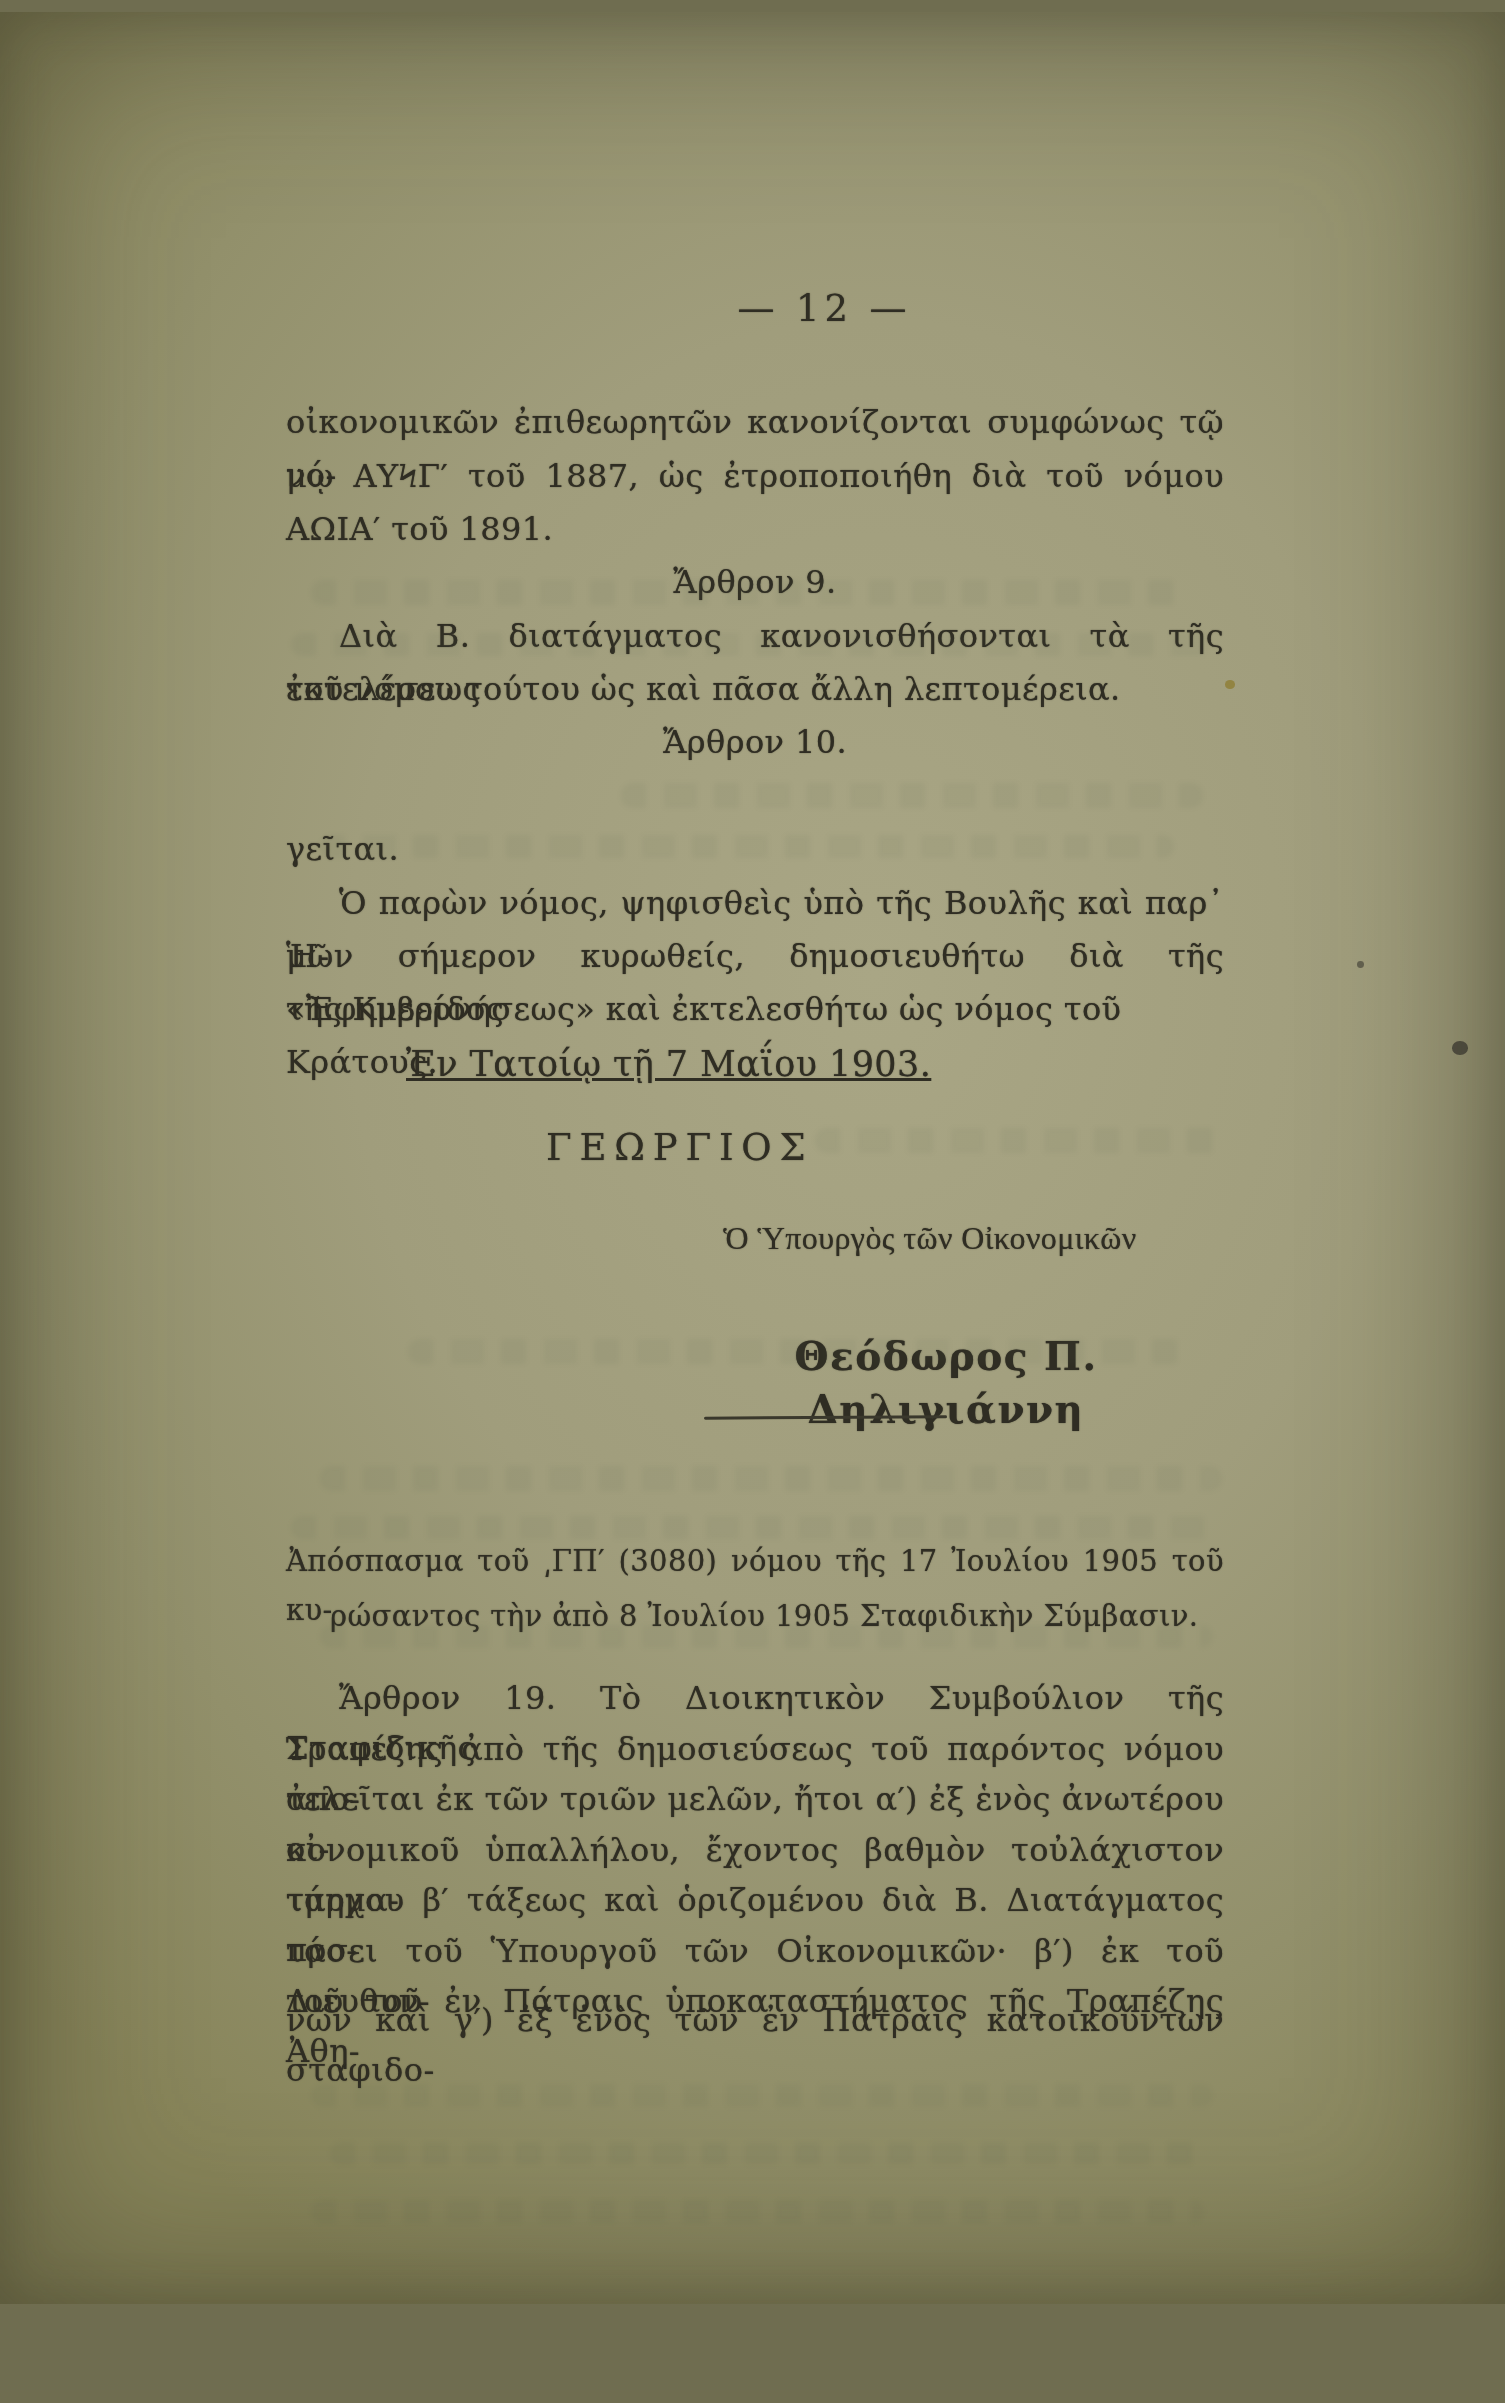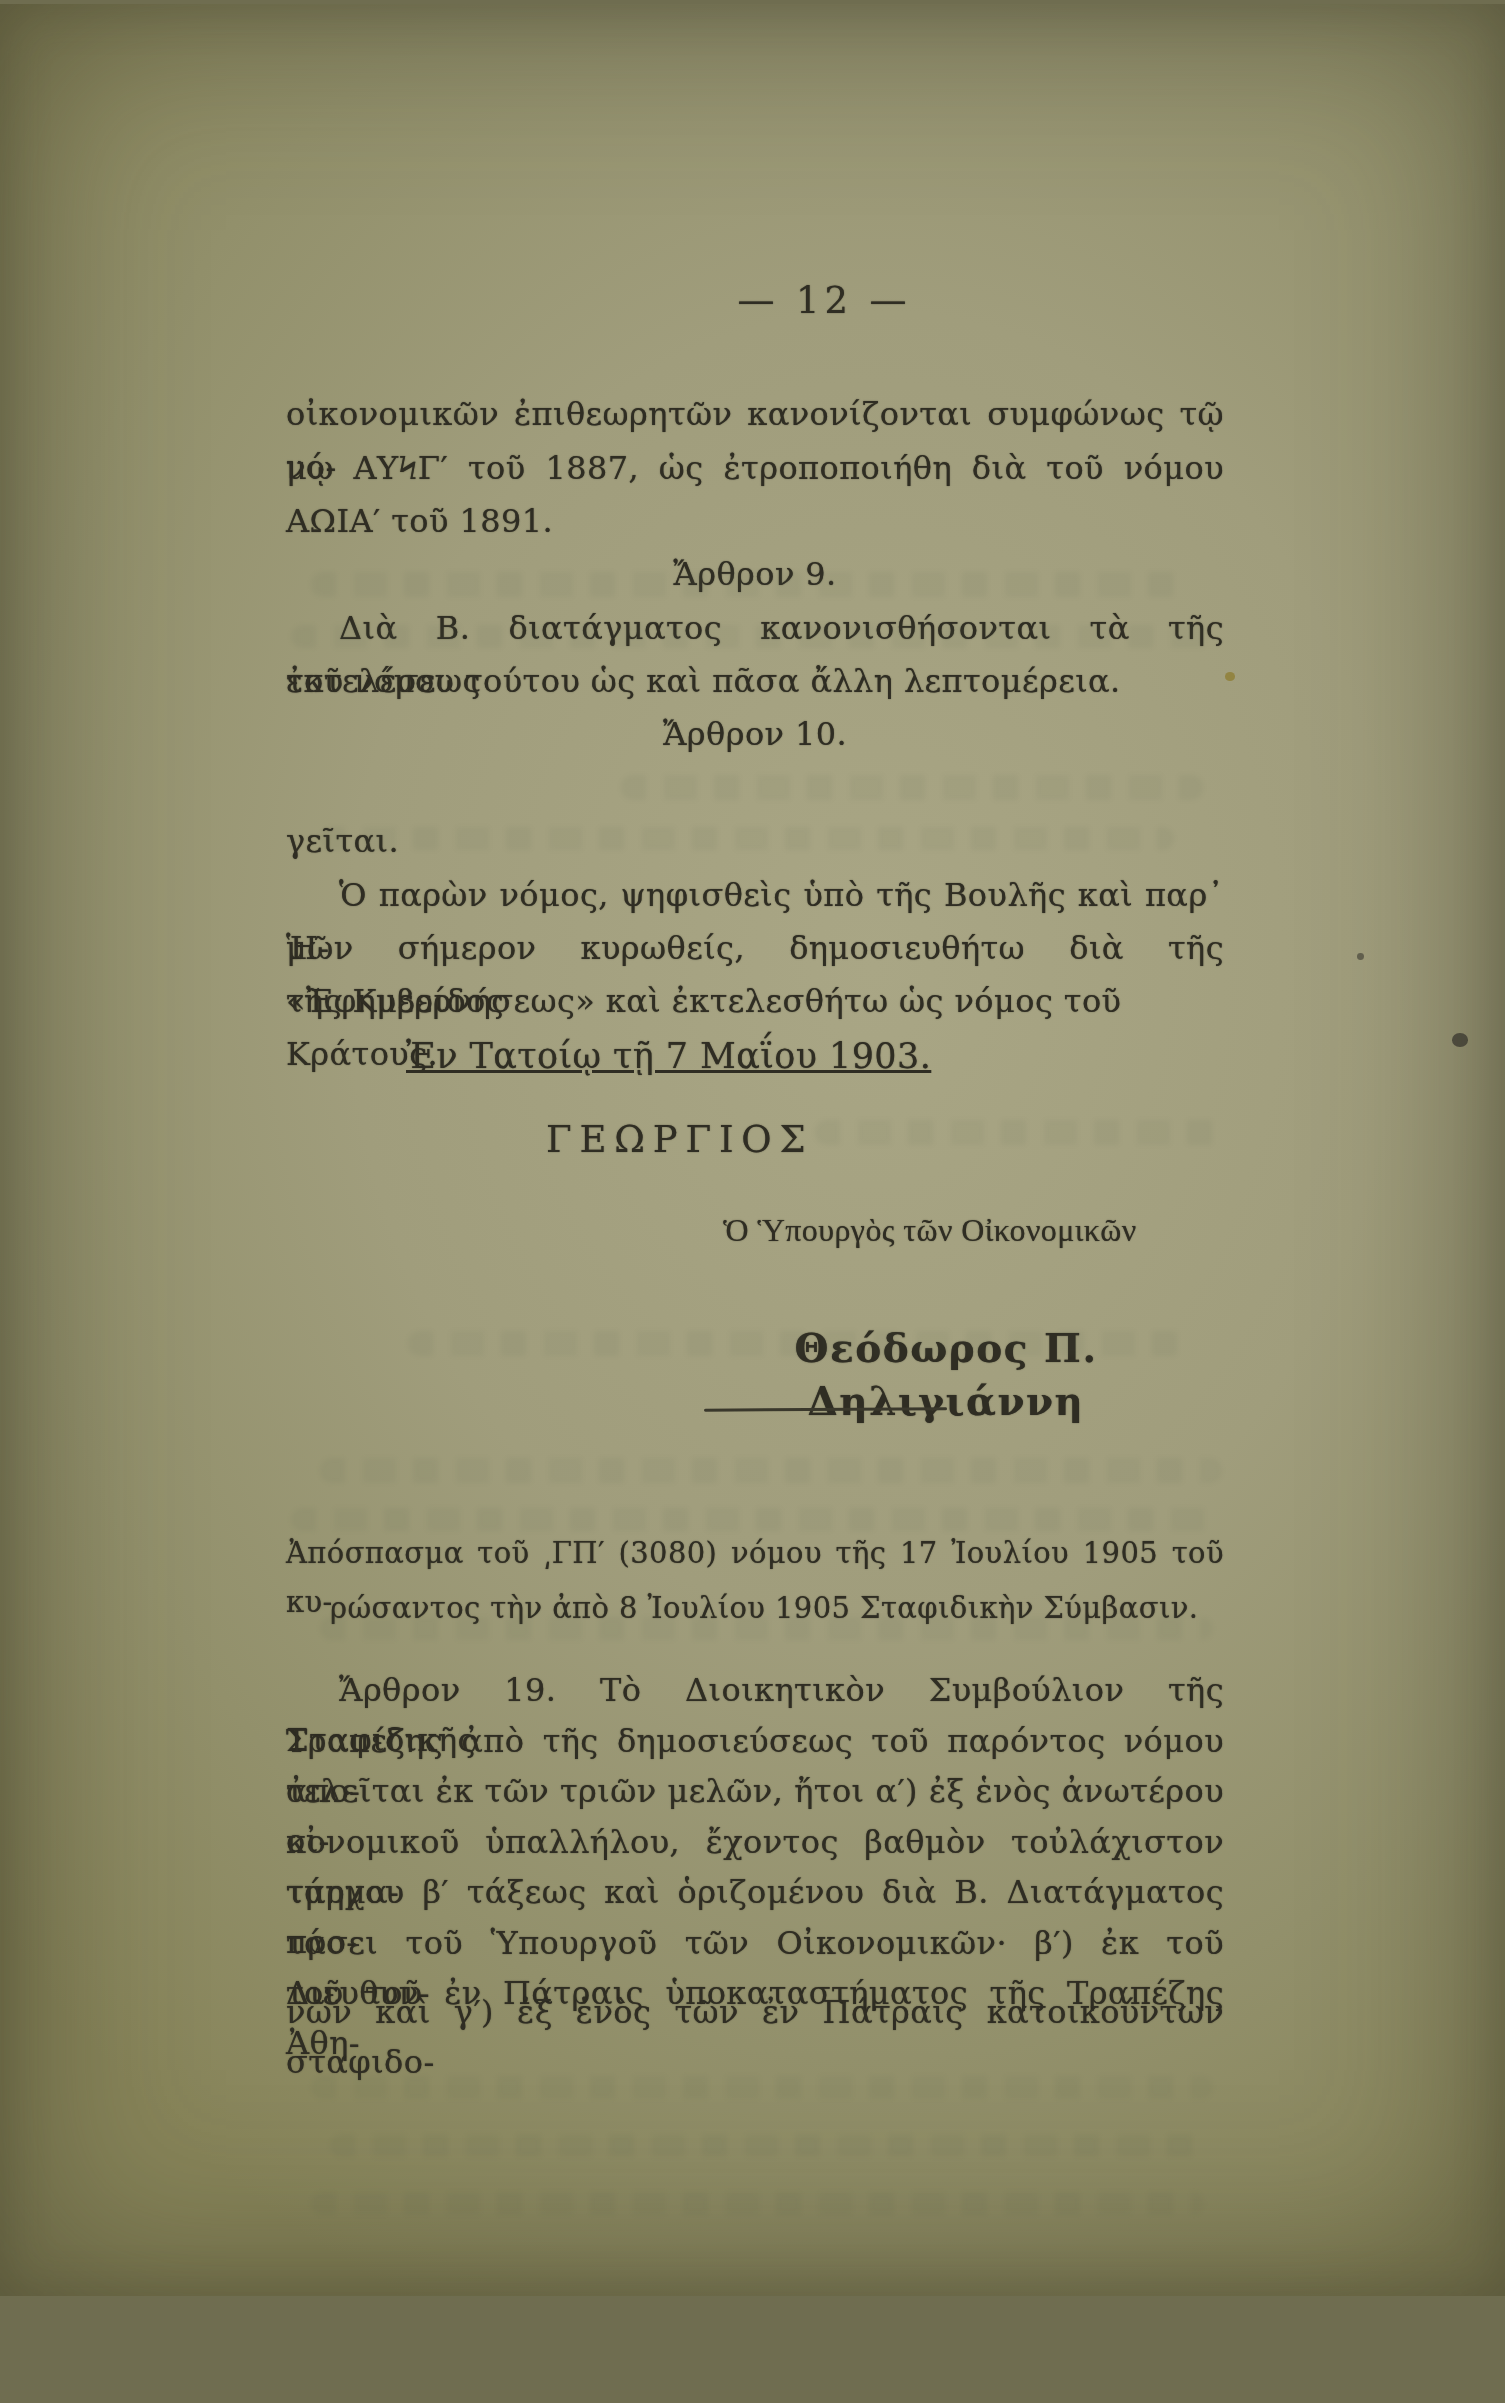--- a/index.html
+++ b/index.html
@@ -1,19 +1,19 @@
 <!DOCTYPE html>
 <html><head>
 <meta charset="utf-8">
 <style>
   html,body{margin:0;padding:0;background:#6f6d50;}
   .paper{
     position:relative;
     width:1505px;height:2292px;
-    margin:4px auto;
+    margin:12px auto;
     overflow:hidden;
     background:
       radial-gradient(ellipse 1164px 1456px at 58% 42%, #a9a685 0%, #a09d7c 45%, #92906b 75%, #878459 100%);
     font-family:"DejaVu Serif","Liberation Serif",serif;
     color:#2f2d23;
   }
   .paper::after{
     content:"";
     position:absolute;inset:0;
     pointer-events:none;

